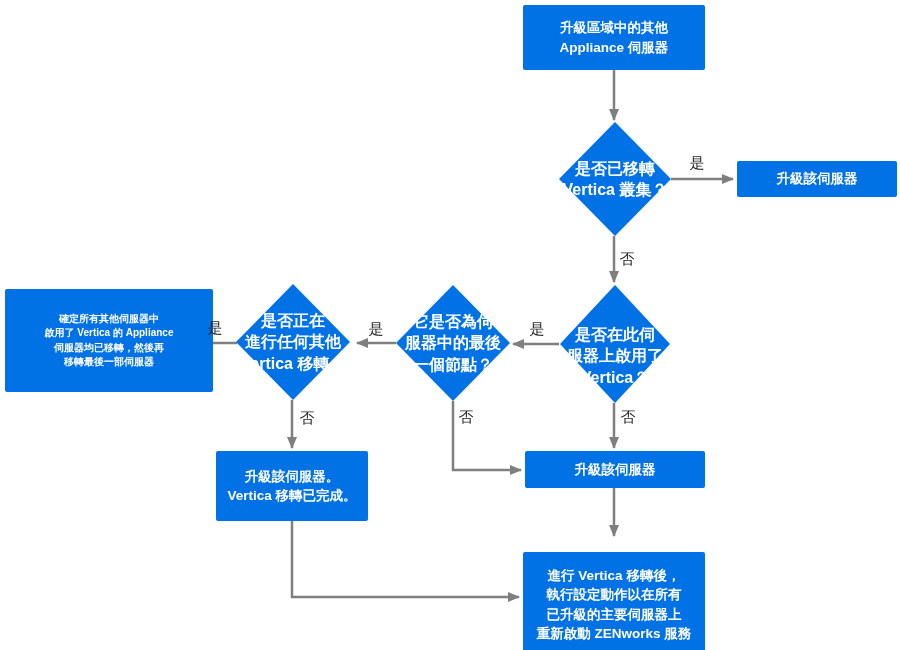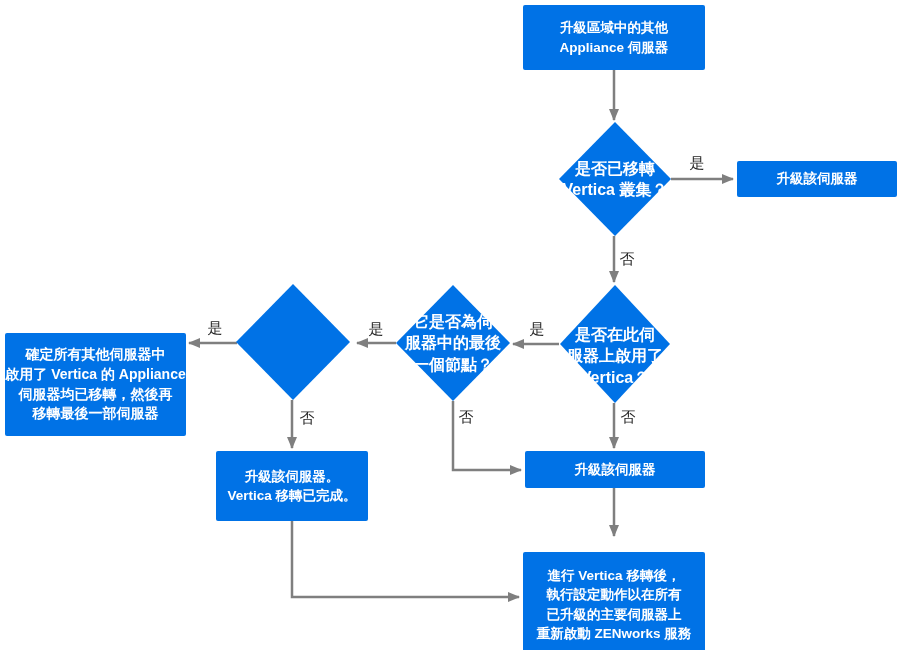--- a/index.html
+++ b/index.html
@@ -62,21 +62,21 @@
     <polygon class="diamond" points="615,285 670,344 615,403 560,344"></polygon>
     <polygon class="diamond" points="453,285 510,343 453,401 396,343"></polygon>
     <polygon class="diamond" points="293,284 350,342 293,400 236,342"></polygon>
   </svg>
 
   <div class="node" style="left:523px;top:5px;width:182px;height:65px;">升級區域中的其他
 Appliance 伺服器</div>
 
   <div class="node" style="left:737px;top:161px;width:160px;height:36px;">升級該伺服器</div>
 
-  <div class="node" style="left:5px;top:289px;width:181px;height:103px;font-size:14px;margin-top:44px;">確定所有其他伺服器中
+  <div class="node" style="left:5px;top:289px;width:208px;height:103px;font-size:10px;">確定所有其他伺服器中
 啟用了 Vertica 的 Appliance
 伺服器均已移轉，然後再
 移轉最後一部伺服器</div>
 
   <div class="node" style="left:216px;top:451px;width:152px;height:70px;">升級該伺服器。
 Vertica 移轉已完成。</div>
 
   <div class="node" style="left:525px;top:451px;width:180px;height:37px;">升級該伺服器</div>
 
   <div class="node" style="left:523px;top:552px;width:182px;height:105px;">進行 Vertica 移轉後，
@@ -88,20 +88,23 @@
 Vertica 叢集？</div>
 
   <div class="diamond-label" style="left:560px;top:297px;width:110px;height:118px;">是否在此伺
 服器上啟用了
 Vertica？</div>
 
   <div class="diamond-label" style="left:396px;top:285px;width:114px;height:116px;">它是否為伺
 服器中的最後
 一個節點？</div>
 
+  <div class="diamond-label" style="left:236px;top:284px;width:114px;height:116px;">是否正在
+進行任何其他
+Vertica 移轉？</div>
 
   <span class="edge-label" style="left:697px;top:163px;">是</span>
   <span class="edge-label" style="left:627px;top:259px;">否</span>
   <span class="edge-label" style="left:537px;top:329px;">是</span>
   <span class="edge-label" style="left:628px;top:417px;">否</span>
   <span class="edge-label" style="left:376px;top:329px;">是</span>
   <span class="edge-label" style="left:466px;top:417px;">否</span>
   <span class="edge-label" style="left:215px;top:328px;">是</span>
   <span class="edge-label" style="left:307px;top:418px;">否</span>
 

